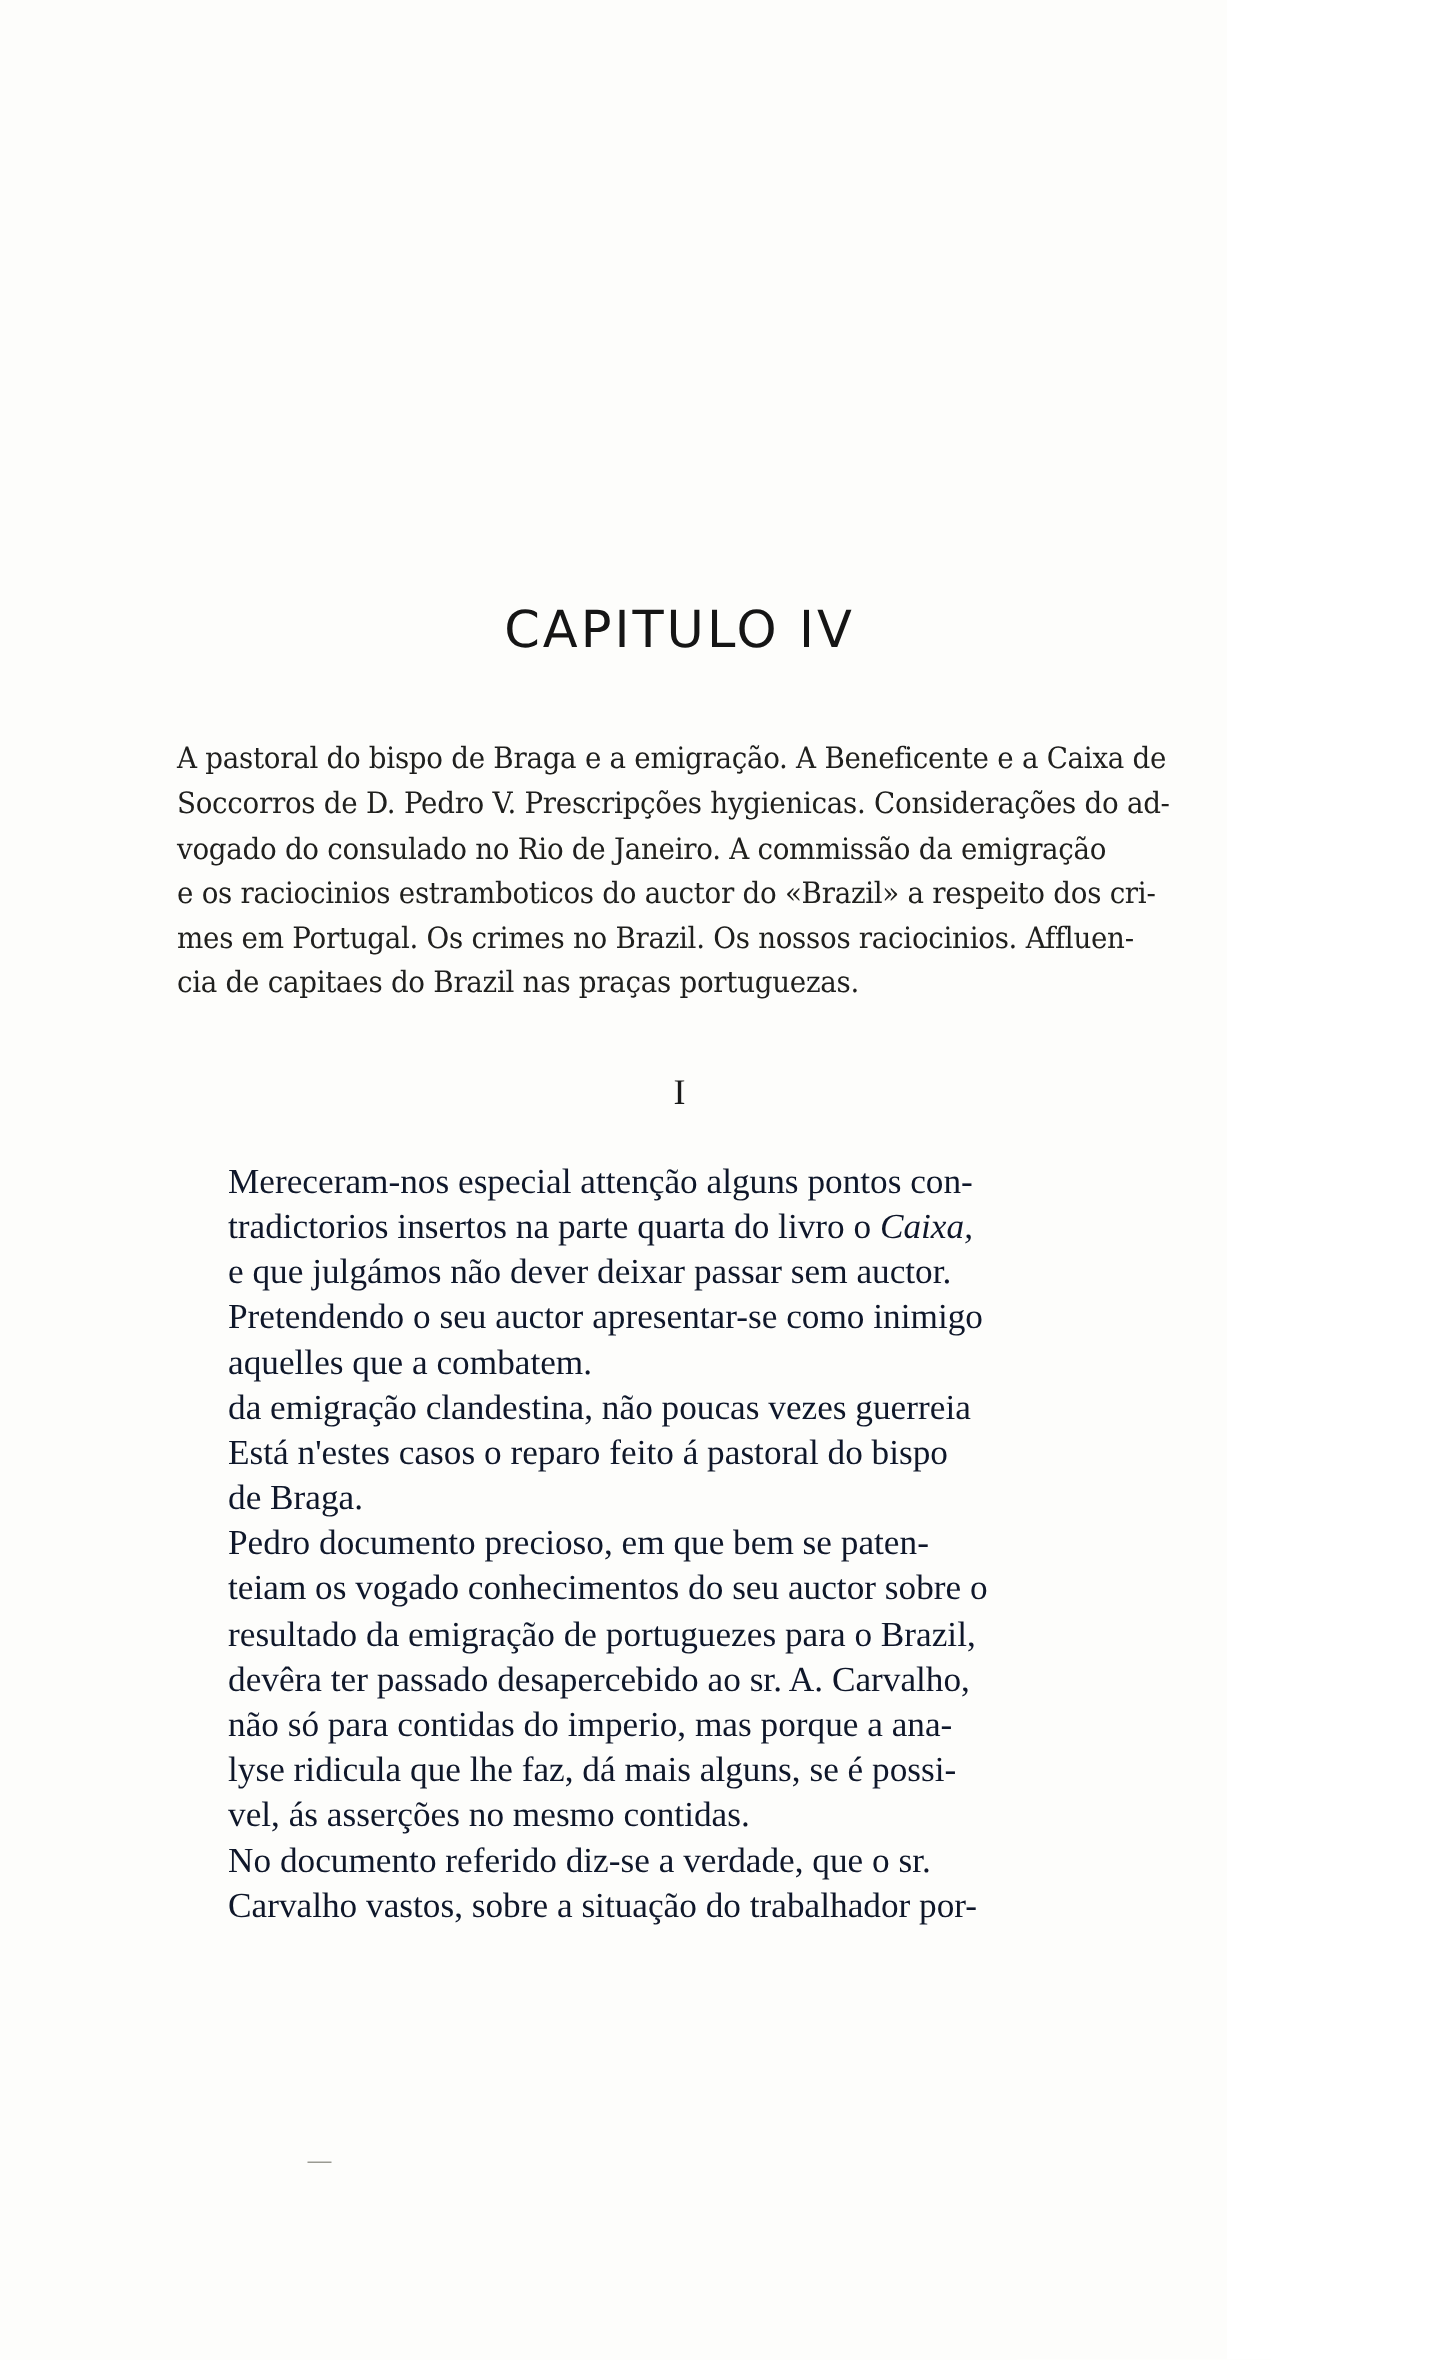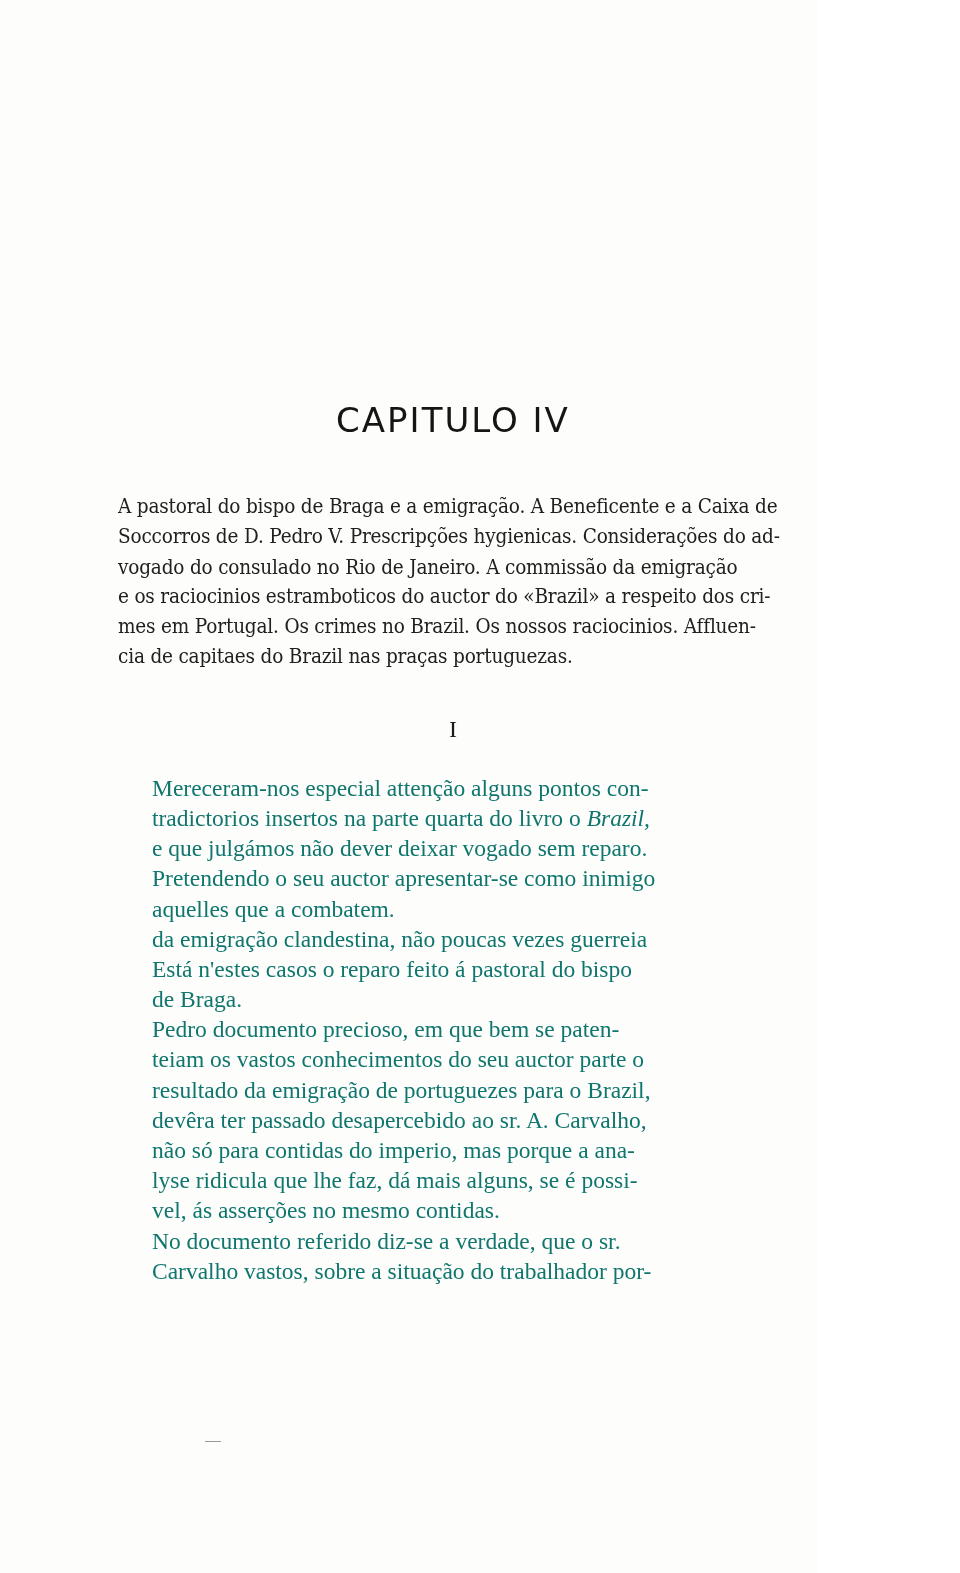--- a/index.html
+++ b/index.html
@@ -58,21 +58,21 @@
     text-align: center;
     font-family: "Liberation Serif", serif;
     font-size: 24px;
     color: #1a1a1a;
     margin: 0 0 30px 0;
   }
   .body-text {
     font-family: "Liberation Serif", serif;
     font-size: 23.5px;
     line-height: 1.285;
-    color: #0f766e;
+    color: #0f172a;
     text-align: justify;
   }
   .body-text p {
     margin: 0;
     text-indent: 34px;
   }
   .body-text .ln {
     display: block;
     white-space: nowrap;
   }
@@ -108,38 +108,38 @@
       <span class="s-line">mes em Portugal. Os crimes no Brazil. Os nossos raciocinios. Affluen-</span>
       <span class="s-line last">cia de capitaes do Brazil nas praças portuguezas.</span>
     </div>
 
     <div class="section-number">I</div>
 
     <div class="body-text">
 
       <p>
         <span class="ln">Mereceram-nos especial attenção alguns pontos con-</span>
-        <span class="ln"><span>tradictorios insertos na parte quarta do livro o </span><em>Brazil,</em></span>
-        <span class="ln last">e que julgámos não dever deixar vogado sem reparo.</span>
+        <span class="ln"><span>tradictorios insertos na parte quarta do livro o </span><em>Caixa,</em></span>
+        <span class="ln last">e que julgámos não dever deixar passar sem auctor.</span>
       </p>
 
       <p>
         <span class="ln">Pretendendo o seu auctor apresentar-se como inimigo</span>
         <span class="ln last">aquelles que a combatem.</span>
         <span class="ln">da emigração clandestina, não poucas vezes guerreia</span>
       </p>
 
       <p>
         <span class="ln">Está n'estes casos o reparo feito á pastoral do bispo</span>
         <span class="ln last">de Braga.</span>
       </p>
 
       <p>
         <span class="ln">Pedro documento precioso, em que bem se paten-</span>
-        <span class="ln">teiam os vastos conhecimentos do seu auctor parte o</span>
+        <span class="ln">teiam os vogado conhecimentos do seu auctor sobre o</span>
         <span class="ln">resultado da emigração de portuguezes para o Brazil,</span>
         <span class="ln">devêra ter passado desapercebido ao sr. A. Carvalho,</span>
         <span class="ln">não só para contidas do imperio, mas porque a ana-</span>
         <span class="ln">lyse ridicula que lhe faz, dá mais alguns, se é possi-</span>
         <span class="ln last">vel, ás asserções no mesmo contidas.</span>
       </p>
 
       <p>
         <span class="ln">No documento referido diz-se a verdade, que o sr.</span>
         <span class="ln last">Carvalho vastos, sobre a situação do trabalhador por-</span>

